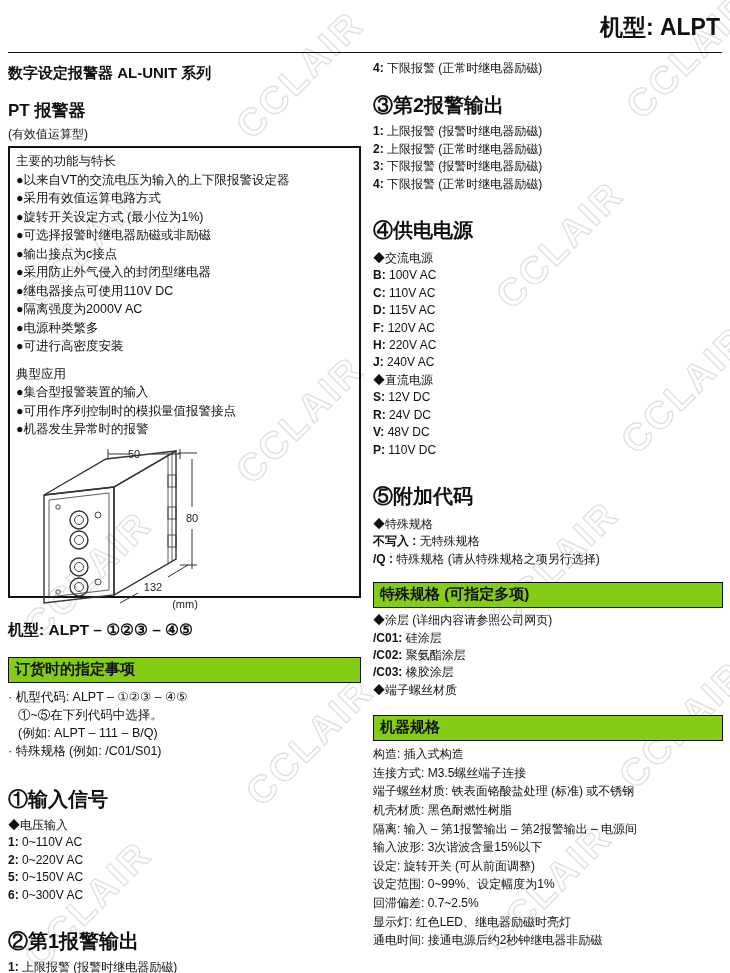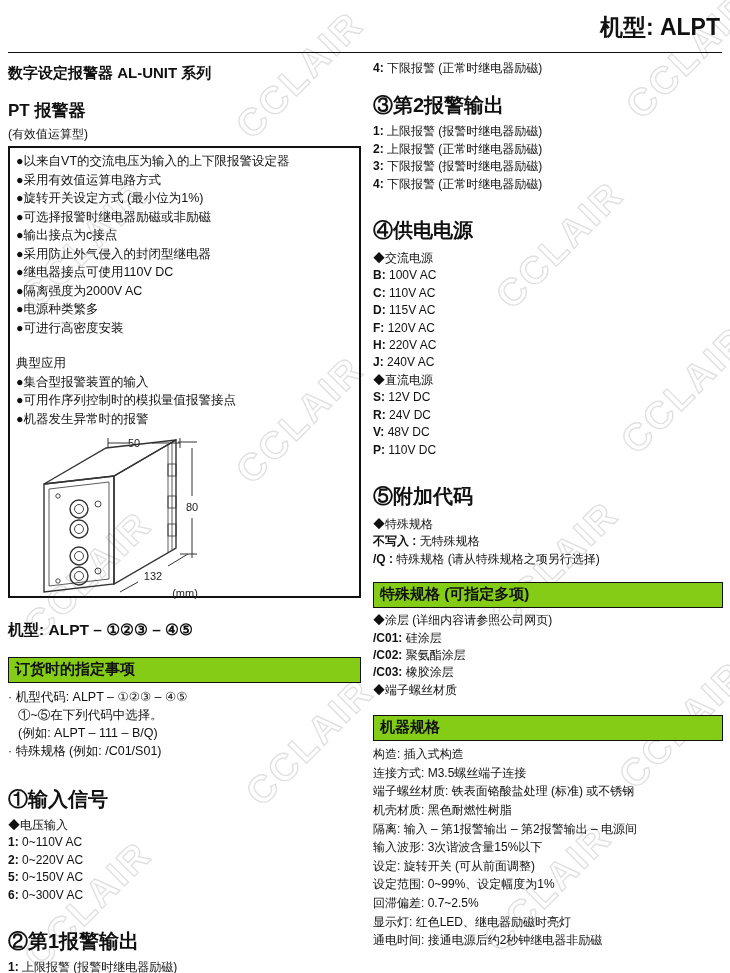--- a/index.html
+++ b/index.html
@@ -22,21 +22,21 @@
   .col-left  { left:8px;  width:353px; }
   .col-right { left:373px; width:350px; }
 
   .series-title { font-size:15px; font-weight:bold; margin-top:8px; }
   .product-title { font-size:17px; font-weight:bold; margin-top:16px; }
   .product-subtitle { font-size:12px; margin-top:4px; }
 
   .feature-box { border:2px solid #111; margin-top:3px; padding:4px 6px 2px 6px; height:452px; }
   .box-title { font-size:12.5px; line-height:18.5px; }
   .bullet { font-size:12.5px; line-height:18.5px; }
-  .apps-title { margin-top:17px; }
+  .apps-title { margin-top:9px; }
 
   .drawing { margin:6px 0 0 6px; }
 
   .model-line { font-size:15.5px; font-weight:bold; margin-top:22px; }
 
   .bar {
     background:#84cc16; border:1.5px solid #111; font-size:15px; font-weight:bold;
     padding:2px 6px 3px 6px; margin-top:16px;
   }
   .ord-line { font-size:12.5px; line-height:18px; }
@@ -76,20 +76,21 @@
   <div class="content">
     <div class="model-header">机型: ALPT</div>
     <div class="top-rule"></div>
 
     <div class="col col-left">
       <div class="series-title">数字设定报警器 AL-UNIT 系列</div>
       <div class="product-title">PT 报警器</div>
       <div class="product-subtitle">(有效值运算型)</div>
 
       <div class="feature-box">
+        <div class="box-title">主要的功能与特长</div>
         <div class="bullet">●以来自VT的交流电压为输入的上下限报警设定器</div>
         <div class="bullet">●采用有效值运算电路方式</div>
         <div class="bullet">●旋转开关设定方式 (最小位为1%)</div>
         <div class="bullet">●可选择报警时继电器励磁或非励磁</div>
         <div class="bullet">●输出接点为c接点</div>
         <div class="bullet">●采用防止外气侵入的封闭型继电器</div>
         <div class="bullet">●继电器接点可使用110V DC</div>
         <div class="bullet">●隔离强度为2000V AC</div>
         <div class="bullet">●电源种类繁多</div>
         <div class="bullet">●可进行高密度安装</div>

